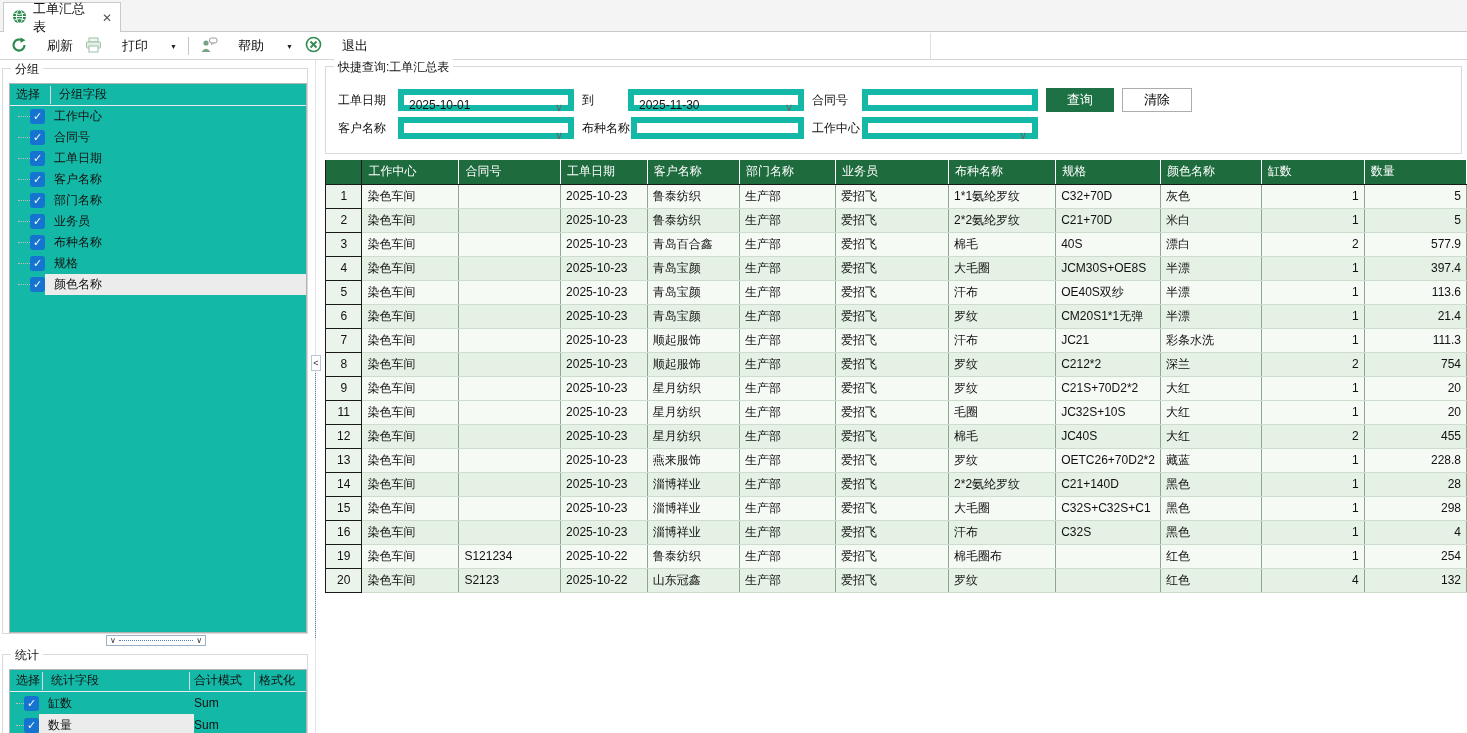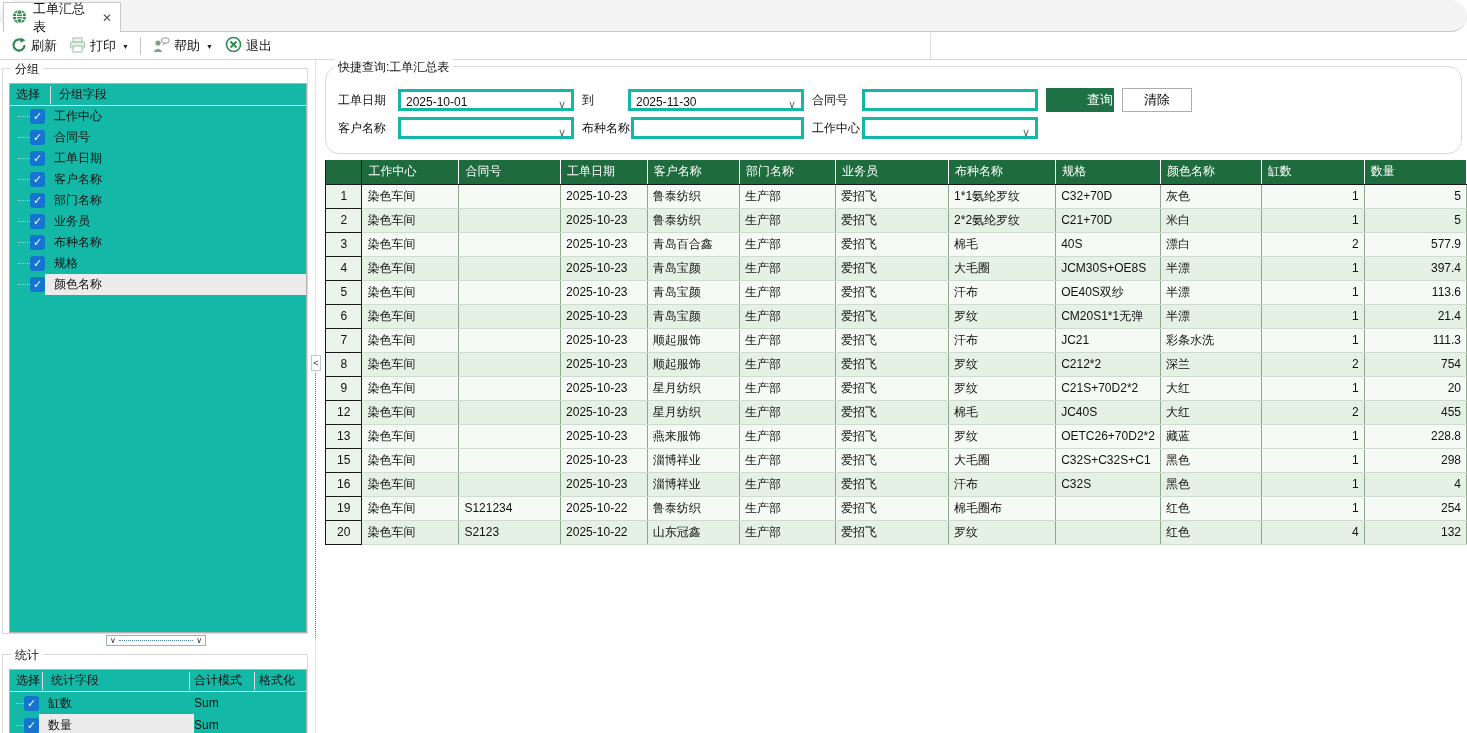--- a/index.html
+++ b/index.html
@@ -1,28 +1,28 @@
 <!DOCTYPE html>
 <html><head>
 <meta charset="utf-8">
 <style>
   * { box-sizing: border-box; margin: 0; padding: 0; }
   html,body { width:1467px; height:733px; overflow:hidden; background:#fff;
     font-family:"Liberation Sans","DejaVu Sans",sans-serif; font-size:12px; color:#111; }
 
   
-  .tabbar { position:absolute; top:0; left:0; right:0; height:32px; background:#f4f4f4; border-bottom:1px solid #c9c9c9;border-radius:16px; }
+  .tabbar { position:absolute; top:0; left:0; right:0; height:32px; background:#f4f4f4; border-bottom:1px solid #c9c9c9; }
   .tab { position:absolute; left:3px; top:2px; height:30px; width:118px; background:#fff;
          border:1px solid #c9c9c9; border-bottom:none; display:flex; align-items:center; gap:6px; padding:0 8px; font-size:13px; }
   .tab-close { color:#555; font-size:12px; margin-left:2px; cursor:pointer; }
 
   
   .toolbar { position:absolute; top:33px; left:0; right:0; height:27px; background:#fff; border-bottom:1px solid #d6d6d6;
              display:flex; align-items:center; padding:0 5px; }
-  .tbtn { display:flex; align-items:center; gap:4px; padding:2px 6px; font-size:13px; cursor:pointer; }
+  .tbtn { display:flex; align-items:center; gap:20px; padding:2px 6px; font-size:13px; cursor:pointer; }
   .caret { font-size:7px; color:#222; margin-left:2px; }
   .tsep { width:1px; height:18px; background:#c4c4c4; margin:0 5px; }
   .tdiv { position:absolute; left:930px; top:0; width:1px; height:26px; background:#e0e0e0; }
 
   
   .sidebar { position:absolute; left:0; top:60px; width:310px; bottom:0; background:#fff; }
   .groupbox { position:absolute; border:1px solid #d9d9d9; background:#fff; }
   .gb-title { position:absolute; top:-8px; left:8px; background:#fff; padding:0 4px; }
   #group-box { left:2px; top:8px; right:2px; height:566px; }
   .listbox { position:absolute; left:6px; top:14px; right:0; bottom:0; border:1px solid #b3b3b3; background:#14b8a6; overflow:hidden; }
@@ -55,27 +55,27 @@
 
   
   .v-split { position:absolute; left:310px; top:60px; width:12px; bottom:0; background:#fff; cursor:col-resize; }
   .v-split .bar { position:absolute; left:5px; top:0; bottom:0; width:1px; background:#e3e3e3; }
   .v-grip { position:absolute; left:1px; top:295px; width:10px; height:16px; border:1px solid #b9c7d6; background:#fff;
             font-size:9px; line-height:14px; text-align:center; color:#333; }
   .v-dots { position:absolute; left:5px; top:313px; height:265px; border-left:1px dotted #4f81bd; }
 
   
   .main { position:absolute; left:322px; top:60px; right:0; bottom:0; background:#fff; }
-  #query-box { left:3px; top:6px; right:5px; height:88px;border-radius:14px; }
+  #query-box { left:3px; top:6px; right:5px; height:88px; }
   .q-label { position:absolute; line-height:22px; }
-  .q-field { position:absolute; height:22px; border:3px solid #14b8a6; background:#fff; padding:0 5px;
+  .q-field { position:absolute; height:22px; border:6px solid #14b8a6; background:#fff; padding:0 5px;
              font-family:inherit; font-size:12px; line-height:20px; }
   .combo .chev { position:absolute; right:5px; top:2px; color:#666; font-size:11px; }
   .btn { position:absolute; height:24px; font-size:13px; text-align:center; line-height:22px; cursor:pointer; }
-  .btn-primary { background:#1e7144; color:#fff; border:1px solid #1e7144;text-align:right; }
+  .btn-primary { background:#1e7144; color:#fff; border:1px solid #1e7144; }
   .btn-plain { background:#fff; color:#000; border:1px solid #adadad; }
 
   
   #grid { position:absolute; left:3px; top:100px; border-collapse:collapse; table-layout:fixed; }
   #grid th { background:#1e6b3e; color:#fff; font-weight:normal; text-align:left; height:24px; padding:0 6px;
              border-right:1px solid rgba(255,255,255,.35); border-bottom:1px solid #1a1a1a; overflow:hidden; white-space:nowrap; }
   #grid th.corner { border-right:1px solid #1a1a1a; border-left:1px solid #1a1a1a; }
   #grid td { height:24px; padding:0 5px; overflow:hidden; white-space:nowrap; }
   #grid td.rownum { background:#eaf4ea; border:1px solid #1a1a1a; text-align:center; padding:0 2px; }
   #grid td.cell { border-right:1px solid #8fa68f; border-bottom:1px solid #cddccd; }
@@ -436,20 +436,34 @@
           <td class="cell">2025-10-23</td>
           <td class="cell">星月纺织</td>
           <td class="cell">生产部</td>
           <td class="cell">爱招飞</td>
           <td class="cell">罗纹</td>
           <td class="cell">C21S+70D2*2</td>
           <td class="cell">大红</td>
           <td class="cell numeric">1</td>
           <td class="cell numeric">20</td>
         </tr>
+        <tr class="odd">
+          <td class="rownum">11</td>
+          <td class="cell">染色车间</td>
+          <td class="cell"></td>
+          <td class="cell">2025-10-23</td>
+          <td class="cell">星月纺织</td>
+          <td class="cell">生产部</td>
+          <td class="cell">爱招飞</td>
+          <td class="cell">毛圈</td>
+          <td class="cell">JC32S+10S</td>
+          <td class="cell">大红</td>
+          <td class="cell numeric">1</td>
+          <td class="cell numeric">20</td>
+        </tr>
         <tr class="even">
           <td class="rownum">12</td>
           <td class="cell">染色车间</td>
           <td class="cell"></td>
           <td class="cell">2025-10-23</td>
           <td class="cell">星月纺织</td>
           <td class="cell">生产部</td>
           <td class="cell">爱招飞</td>
           <td class="cell">棉毛</td>
           <td class="cell">JC40S</td>
@@ -464,20 +478,34 @@
           <td class="cell">2025-10-23</td>
           <td class="cell">燕来服饰</td>
           <td class="cell">生产部</td>
           <td class="cell">爱招飞</td>
           <td class="cell">罗纹</td>
           <td class="cell">OETC26+70D2*2</td>
           <td class="cell">藏蓝</td>
           <td class="cell numeric">1</td>
           <td class="cell numeric">228.8</td>
         </tr>
+        <tr class="even">
+          <td class="rownum">14</td>
+          <td class="cell">染色车间</td>
+          <td class="cell"></td>
+          <td class="cell">2025-10-23</td>
+          <td class="cell">淄博祥业</td>
+          <td class="cell">生产部</td>
+          <td class="cell">爱招飞</td>
+          <td class="cell">2*2氨纶罗纹</td>
+          <td class="cell">C21+140D</td>
+          <td class="cell">黑色</td>
+          <td class="cell numeric">1</td>
+          <td class="cell numeric">28</td>
+        </tr>
         <tr class="odd">
           <td class="rownum">15</td>
           <td class="cell">染色车间</td>
           <td class="cell"></td>
           <td class="cell">2025-10-23</td>
           <td class="cell">淄博祥业</td>
           <td class="cell">生产部</td>
           <td class="cell">爱招飞</td>
           <td class="cell">大毛圈</td>
           <td class="cell">C32S+C32S+C1</td>

